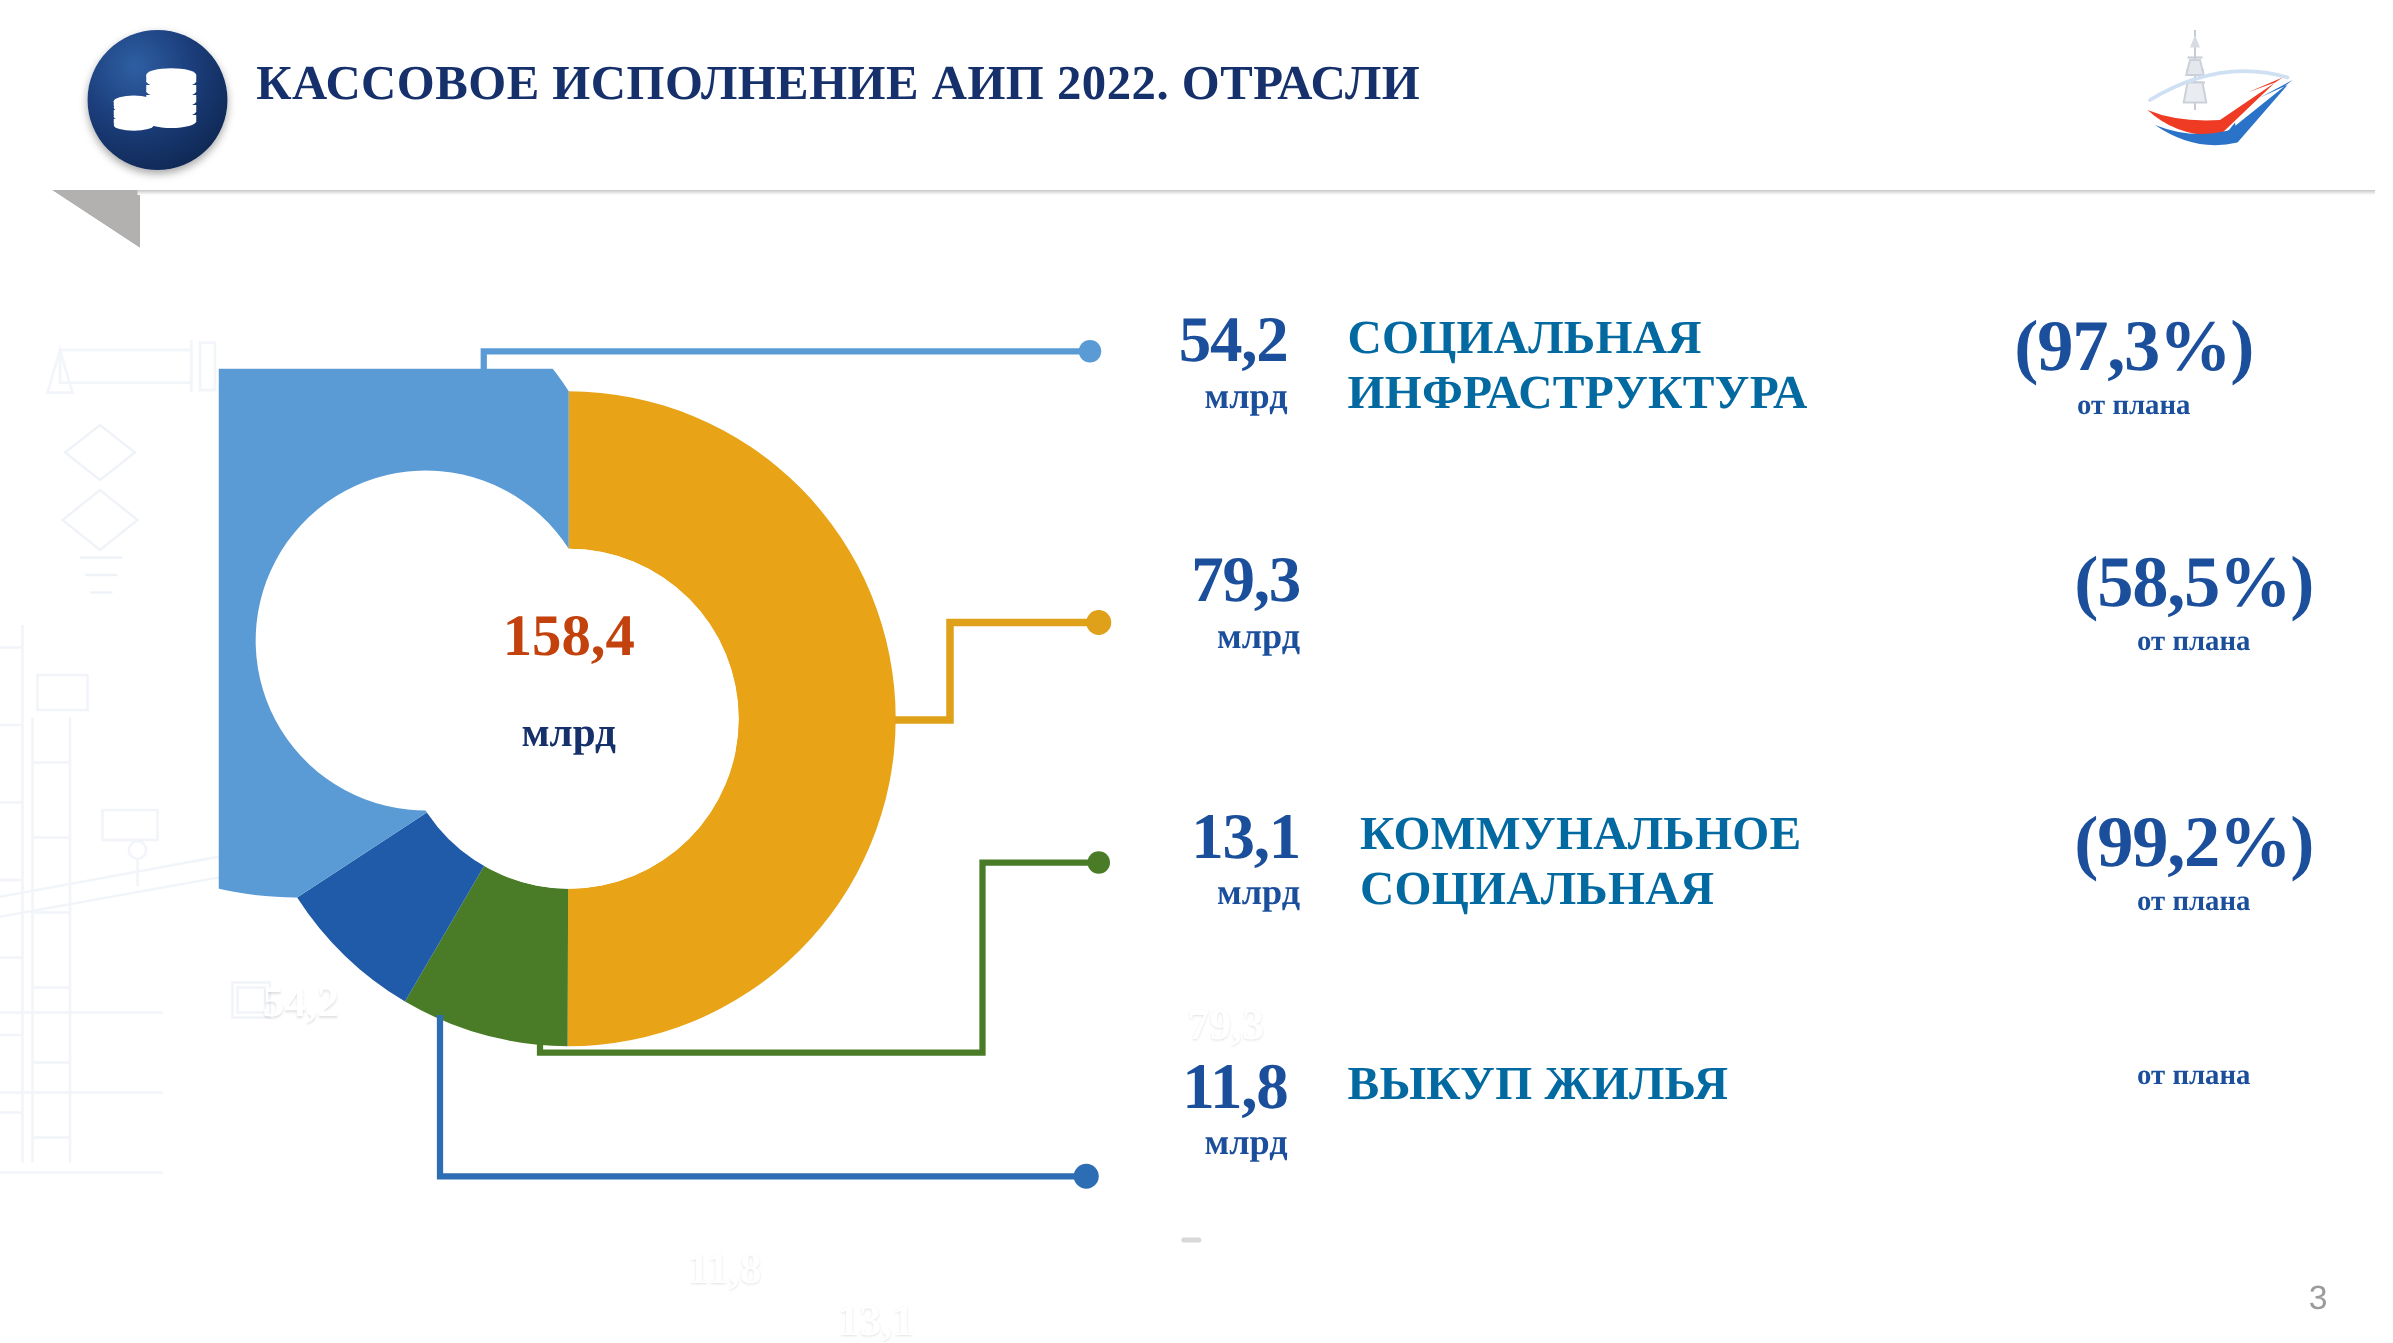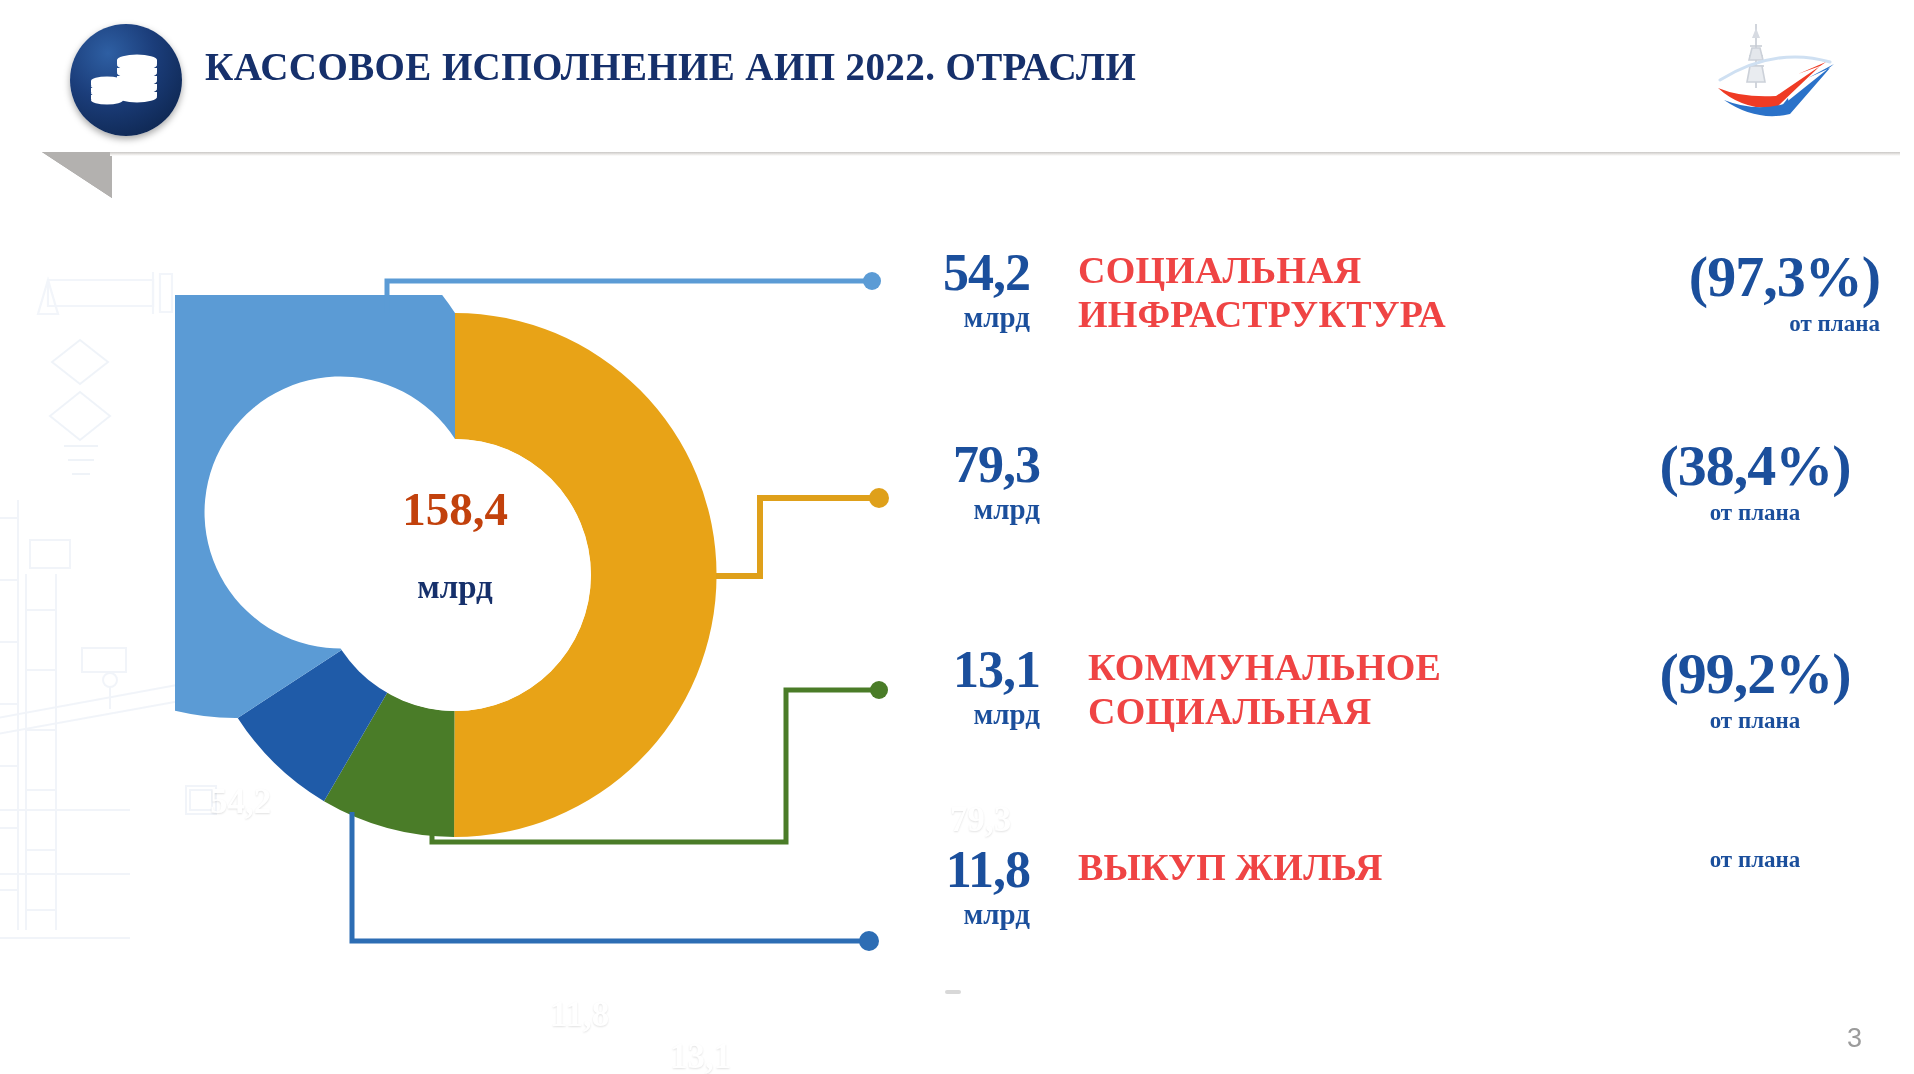--- a/index.html
+++ b/index.html
@@ -89,32 +89,32 @@
     width:135px;text-align:right;
     font-family:"Liberation Serif", serif;font-weight:bold;
     color:#1b4f9c;
   }
   .amount .val{display:block;font-size:52px;line-height:.98;letter-spacing:-1px;}
   .amount .unit{display:block;font-size:29px;line-height:1.15;margin-top:2px;}
 
   .sector{
     margin-left:48px;
     font-family:"Liberation Serif", serif;font-weight:bold;
-    font-size:38px;line-height:1.16;color:#ef4444;
+    font-size:38px;line-height:1.16;color:#0369a1;
     letter-spacing:.2px;max-width:590px;
   }
   .sector.wide{font-size:37px;max-width:640px;}
 
   .pct{
     position:absolute;text-align:center;
     font-family:"Liberation Serif", serif;font-weight:bold;color:#1b4f9c;
   }
   .pct .big{display:block;font-size:58px;line-height:1;letter-spacing:-1px;}
   .pct .small{display:block;font-size:23px;line-height:1.2;margin-top:4px;}
-  .pct-1{left:1630px;top:248px;width:250px;text-align:right;}
+  .pct-1{left:1582px;top:248px;width:250px;}
   .pct-2{left:1630px;top:437px;width:250px;}
   .pct-3{left:1630px;top:645px;width:250px;font-family:Liberation Serif, serif;}
   .pct-4{left:1630px;top:842px;width:250px;}
 
   .page-num{
     position:absolute;right:52px;bottom:20px;
     font-family:"Liberation Sans", sans-serif;
     font-size:27px;color:#9b9b9b;
   }
   .tiny-dash{
@@ -266,21 +266,21 @@
       <span class="small">от плана</span>
     </div>
 
     <div class="row row-2">
       <div class="amount">
         <span class="val">79,3</span>
         <span class="unit">млрд</span>
       </div>
     </div>
     <div class="pct pct-2">
-      <span class="big">(38,4%)</span>
+      <span class="big">(58,5%)</span>
       <span class="small">от плана</span>
     </div>
 
     <div class="row row-3">
       <div class="amount">
         <span class="val">13,1</span>
         <span class="unit">млрд</span>
       </div>
       <div class="sector">КОММУНАЛЬНОЕ СОЦИАЛЬНАЯ</div>
     </div>

